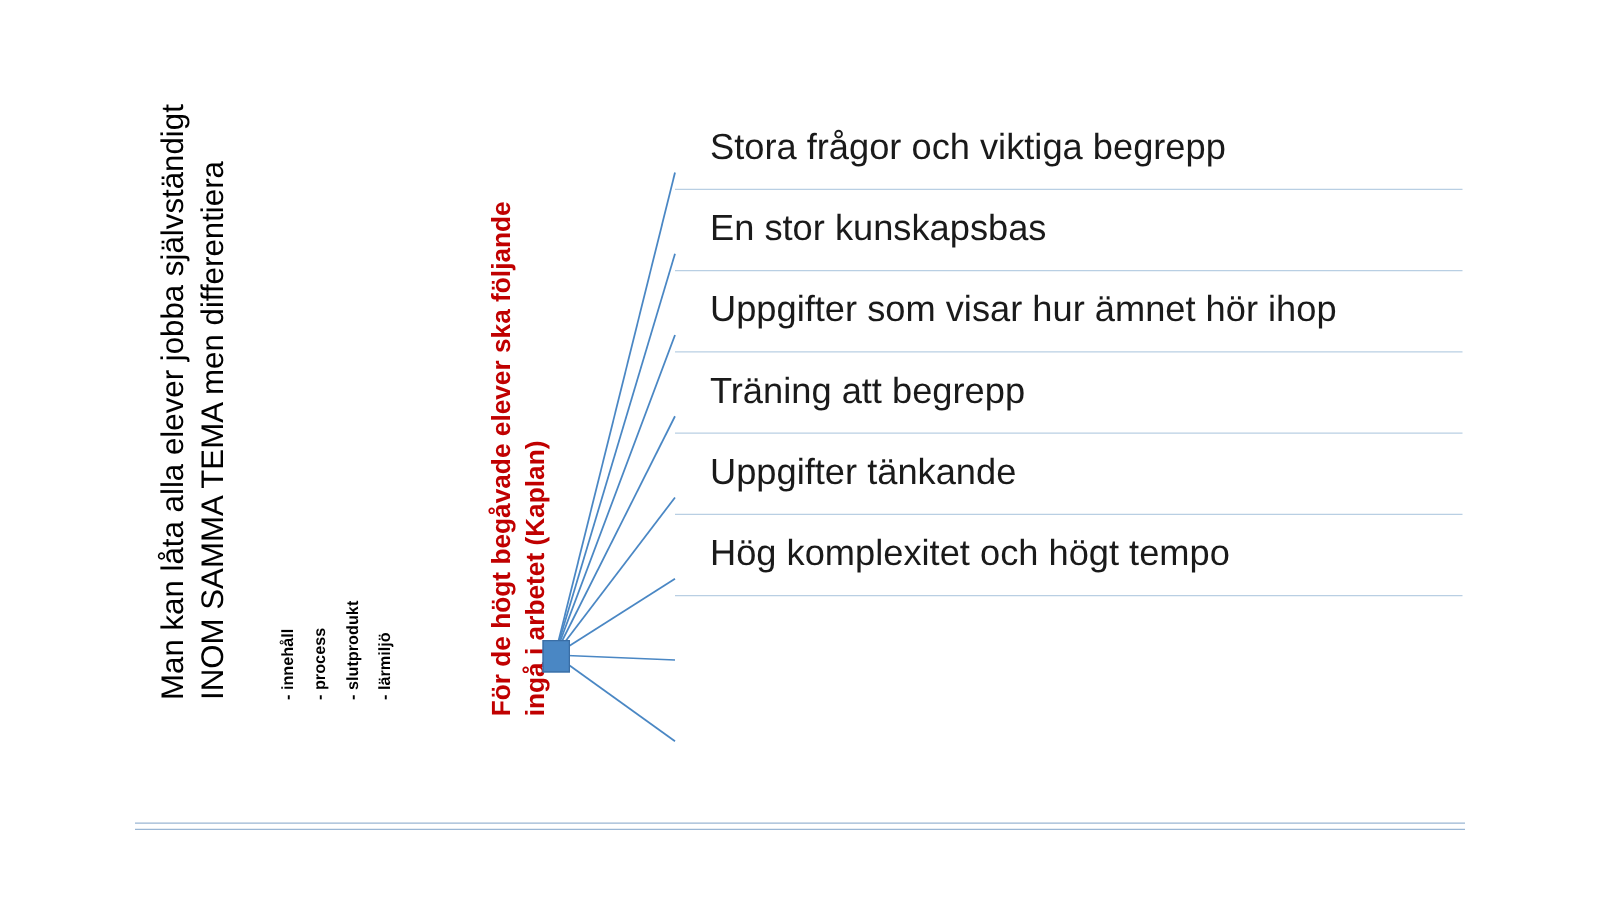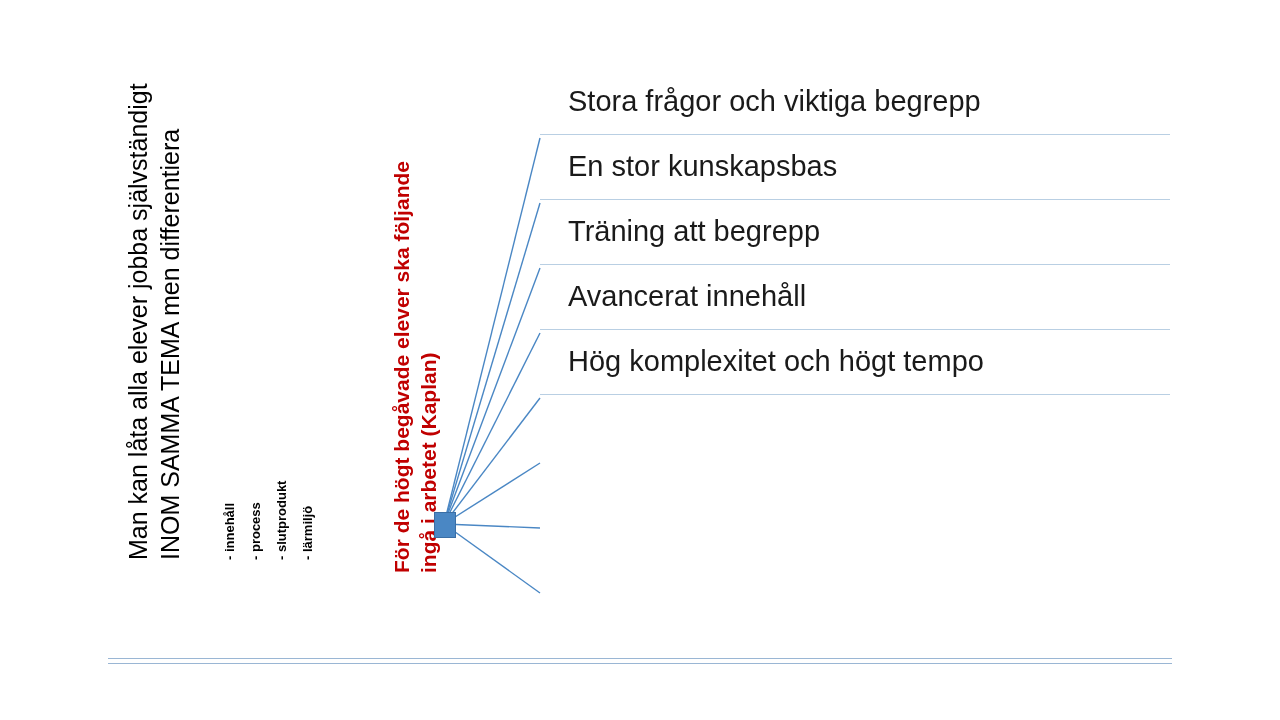--- a/index.html
+++ b/index.html
@@ -101,21 +101,21 @@
     top: 0;
     width: 1280px;
     height: 720px;
     pointer-events: none;
   }
 
   
   #list {
     position: absolute;
     left: 540px;
-    top: 70px;
+    top: 87px;
     width: 630px;
   }
   .list-item {
     position: relative;
     height: 65px;
     border-bottom: 1px solid #b9cfe3;
     display: flex;
     align-items: center;
     box-sizing: border-box;
   }
@@ -178,24 +178,27 @@
   <div id="hub"></div>
 
   <div id="list">
     <div class="list-item">
       <span class="label">Stora frågor och viktiga begrepp</span>
     </div>
     <div class="list-item">
       <span class="label">En stor kunskapsbas</span>
     </div>
     <div class="list-item">
+      <span class="label">Uppgifter som visar hur ämnet hör ihop</span>
+    </div>
+    <div class="list-item">
       <span class="label">Träning att begrepp</span>
     </div>
     <div class="list-item">
-      <span class="label">Avancerat innehåll</span>
+      <span class="label">Uppgifter tänkande</span>
     </div>
     <div class="list-item">
       <span class="label">Hög komplexitet och högt tempo</span>
     </div>
   </div>
 
   <div id="bottom-rule-left"></div>
   <div id="bottom-rule-left2"></div>
 
 </div>

